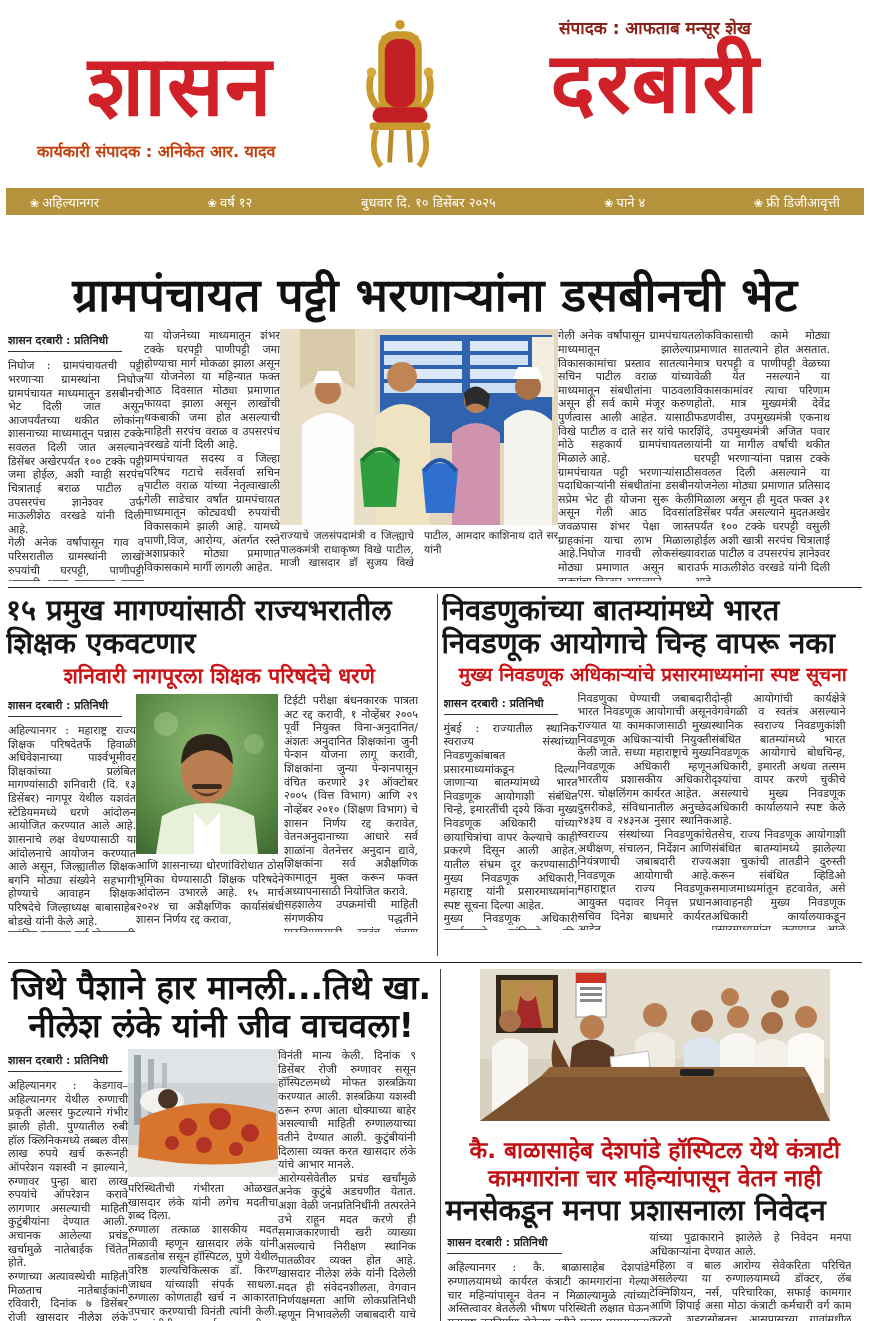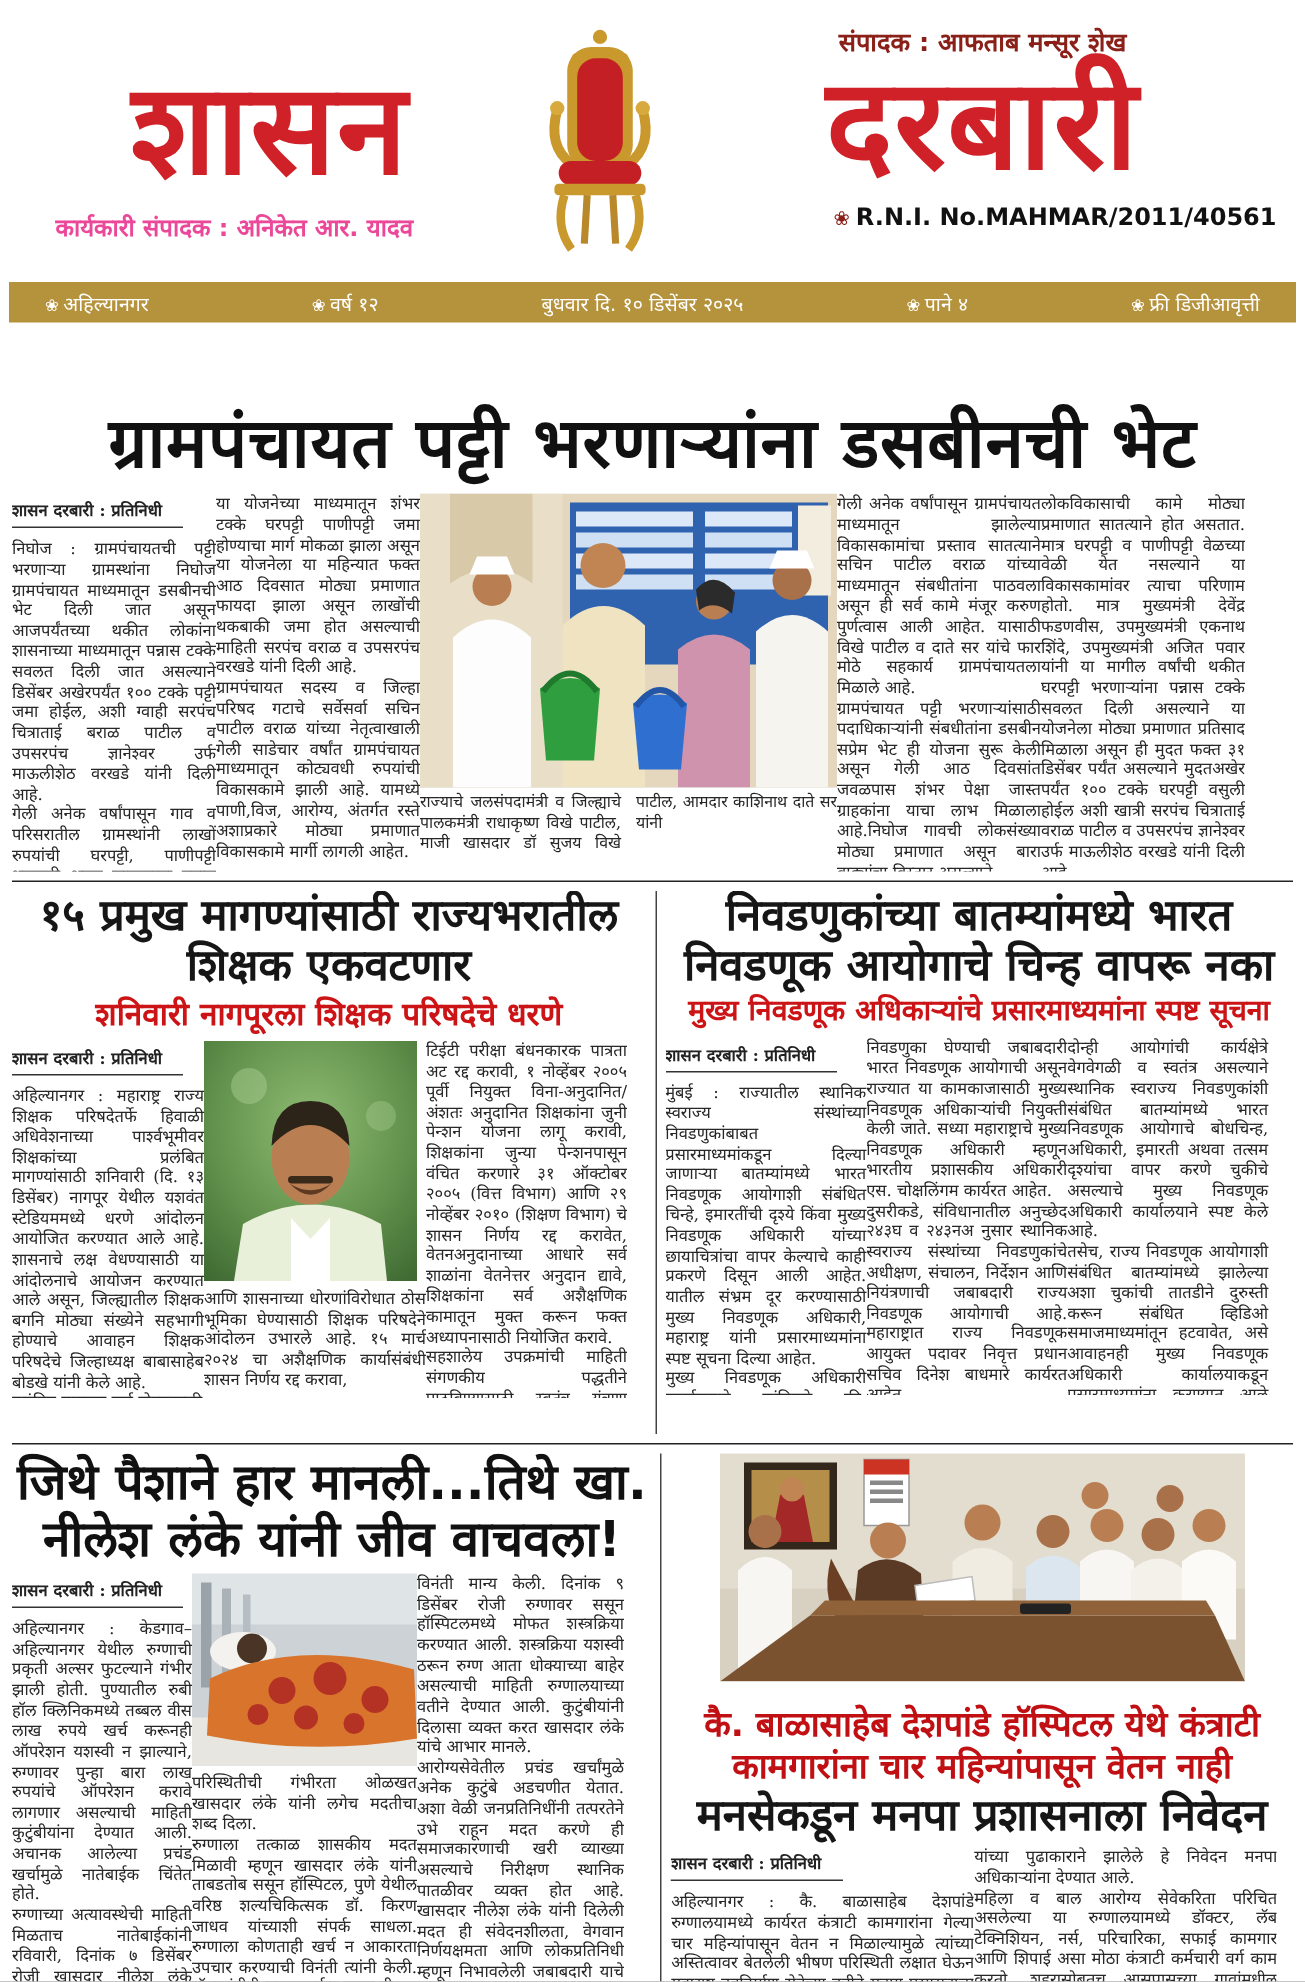--- a/index.html
+++ b/index.html
@@ -9,30 +9,30 @@
     font-family:"DejaVu Serif", serif; color:#1d1d1d; overflow:hidden;
     padding:8px 0 0 0; position:relative;
   }
   
   .masthead { display:flex; align-items:flex-start; justify-content:center; padding:4px 10px 0 10px; height:178px; }
   .mast-left { width:330px; padding-top:32px; text-align:center; }
   .mast-center { width:110px; display:flex; justify-content:center; padding-top:6px; }
   .mast-right { width:400px; text-align:center; padding-top:4px; }
   .paper-title { font-family:"DejaVu Sans", sans-serif; font-weight:700; color:#cf2127; font-size:84px; line-height:1.0; letter-spacing:1px; }
   .editor-line { font-family:"DejaVu Sans", sans-serif; font-weight:700; color:#8a2018; font-size:17px; margin-bottom:2px; }
-  .exec-line { font-family:"DejaVu Sans", sans-serif; font-weight:700; color:#ec4899; font-size:16px; margin-top:12px; text-align:left; padding-left:22px; }
+  .exec-line { font-family:"DejaVu Sans", sans-serif; font-weight:700; color:#c2410c; font-size:16px; margin-top:12px; text-align:left; padding-left:22px; }
   .rni-line { font-family:"DejaVu Sans", sans-serif; font-weight:700; color:#111; font-size:16px; margin-top:10px; text-align:right; padding-right:4px; }
   .florette { color:#8a2018; font-size:13px; margin-right:4px; }
   
   .info-bar { height:27px; background:#b5923c; margin:2px 6px 0 6px; display:flex; align-items:center; justify-content:space-between; padding:0 24px; }
   .info-item { color:#ffffff; font-family:"DejaVu Sans", sans-serif; font-weight:400; font-size:13px; white-space:nowrap; }
   .info-item .florette { color:#ffffff; font-size:11px; margin-right:3px; }
   
   .main-headline { font-family:"DejaVu Sans", sans-serif; font-weight:800; font-size:46px; line-height:1.05; text-align:center; color:#111; padding:10px 8px 6px 8px; letter-spacing:0.5px;margin-top:46px; }
-  .sec-headline { font-family:"DejaVu Sans", sans-serif; font-weight:800; font-size:29px; line-height:1.13; text-align:center; color:#161616; }
+  .sec-headline { font-family:"DejaVu Sans", sans-serif; font-weight:800; font-size:29px; line-height:1.13; text-align:left; color:#161616; }
   .red-subhead { font-family:"DejaVu Sans", sans-serif; font-weight:800; font-size:21px; line-height:1.15; text-align:center; color:#cc1417; margin-top:4px; }
   .big-headline { font-family:"DejaVu Sans", sans-serif; font-weight:800; font-size:33px; line-height:1.15; text-align:center; color:#111; }
   .red-big { font-family:"DejaVu Sans", sans-serif; font-weight:800; font-size:23px; line-height:1.2; text-align:center; color:#c01014; }
   
   .cols { display:flex; padding:0 8px; overflow:hidden; }
   .col { overflow:hidden; }
   .bodytext { font-size:11px; line-height:1.24; text-align:justify; white-space:pre-line; color:#262626; }
   .byline { font-size:11px; font-weight:700; color:#222; border-bottom:1.6px solid #333; display:inline-block; padding:2px 14px 4px 0; margin-bottom:7px; }
   figure { overflow:hidden; }
   figcaption { font-size:10.6px; line-height:1.25; text-align:justify; color:#262626; margin-top:4px; column-count:2; column-gap:10px; }
@@ -73,21 +73,20 @@
         <rect x="18" y="110" width="64" height="8" rx="3" fill="#c9992e"></rect>
         <path d="M25 118 Q18 140 30 156" stroke="#c9992e" stroke-width="6" fill="none"></path>
         <path d="M75 118 Q82 140 70 156" stroke="#c9992e" stroke-width="6" fill="none"></path>
         <path d="M41 118 L39 152" stroke="#b8882a" stroke-width="5"></path>
         <path d="M59 118 L61 152" stroke="#b8882a" stroke-width="5"></path>
       </svg>
     </div>
     <div class="mast-right">
       <div class="editor-line">संपादक : आफताब मन्सूर शेख</div>
       <div class="paper-title">दरबारी</div>
-      <div class="rni-line"><span class="florette">❀</span><span>R.N.I. No.MAHMAR/2011/40561</span></div>
     </div>
   </header>
 
   <div class="info-bar">
     <span class="info-item"><span class="florette">❀</span><span>अहिल्यानगर</span></span>
     <span class="info-item"><span class="florette">❀</span><span>वर्ष १२</span></span>
     <span class="info-item"><span>बुधवार दि. १० डिसेंबर २०२५</span></span>
     <span class="info-item"><span class="florette">❀</span><span>पाने ४</span></span>
     <span class="info-item"><span class="florette">❀</span><span>फ्री डिजीआवृत्ती</span></span>
   </div>

